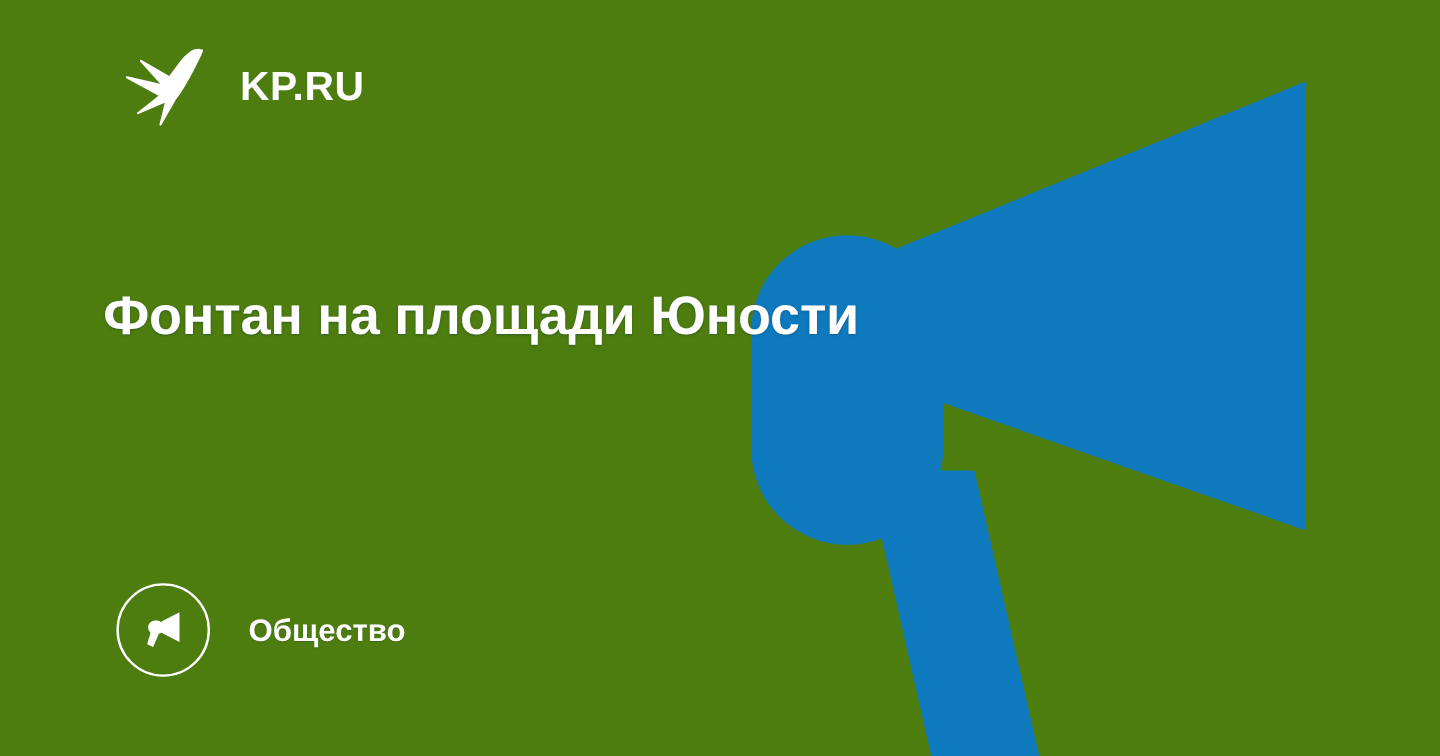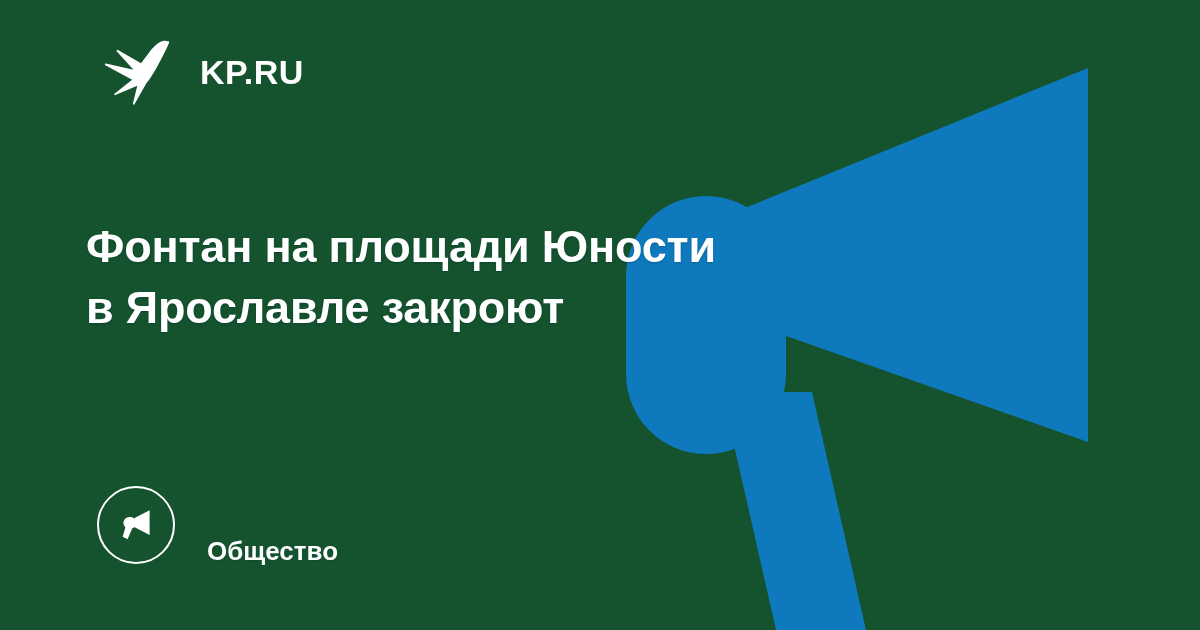--- a/index.html
+++ b/index.html
@@ -7,21 +7,21 @@
     margin: 0;
     padding: 0;
     background: #ffffff;
   }
 
   #card {
     position: relative;
     width: 1200px;
     height: 630px;
     overflow: hidden;
-    background: #14532d;
+    background: #4d7c0f;
     font-family: "Liberation Sans", "DejaVu Sans", sans-serif;
     -webkit-font-smoothing: antialiased;
   }
 
   
   #watermark {
     position: absolute;
     inset: 0;
     width: 1200px;
     height: 630px;
@@ -65,29 +65,30 @@
     font-size: 45px;
     font-weight: bold;
     line-height: 61px;
     letter-spacing: -0.2px;
     text-shadow: 0 1px 2px rgba(0, 40, 70, 0.34);
   }
 
   #headline .line {
     display: block;
     white-space: nowrap;
+    margin-top: 16px;
   }
 
   
   #category {
     position: absolute;
     left: 97px;
     top: 486px;
     display: flex;
-    align-items: flex-end;
+    align-items: center;
     gap: 32px;
     height: 78px;
   }
 
   #category .ring {
     width: 78px;
     height: 78px;
     border-radius: 50%;
     border: 2px solid #ffffff;
     box-sizing: border-box;
@@ -130,21 +131,20 @@
 
   <div id="brand">
     <svg class="bird" viewBox="0 0 74 66" aria-hidden="true">
       <path fill="#ffffff" d="M63.8 2.2c-2.4-1.1-5.5-0.6-8.7 1.4-3.6 2.3-7.1 6.1-10.5 10.6L37 24.3 14.0 11.0c-0.9-0.5-1.8 0.6-1.1 1.4l16.6 18.4L2.0 24.6c-1.0-0.2-1.6 1.1-0.7 1.6l26.8 14.6L10.5 54.7c-0.8 0.6-0.1 1.8 0.8 1.4l22.0-9.4-4.4 17.9c-0.2 1.0 1.1 1.5 1.6 0.6l12.0-21.1c2.6-3.1 5.3-7.3 8.2-12.2 4.4-7.4 8.6-15.6 11.6-21.9 1.4-2.9 2.4-5.2 2.8-6.6 0.2-0.7 0.1-1.0-0.3-1.2z"></path>
     </svg>
     <span class="wordmark">KP.RU</span>
   </div>
 
   <h1 id="headline">
     <span class="line">Фонтан на площади Юности</span>
-    <span class="line">в Ярославле закроют</span>
   </h1>
 
   <div id="category">
     <span class="ring">
       <svg viewBox="0 0 40 40" aria-hidden="true">
         <g fill="#ffffff">
           <path d="M33.6 5.2 L33.6 30.0 L18.6 22.2 L18.6 13.0 Z"></path>
           <rect x="7.4" y="12.0" width="13.0" height="11.6" rx="5.8" ry="5.8"></rect>
           <path d="M10.0 20.6 L16.2 23.6 L11.6 34.2 L6.6 31.8 Z"></path>
         </g>

